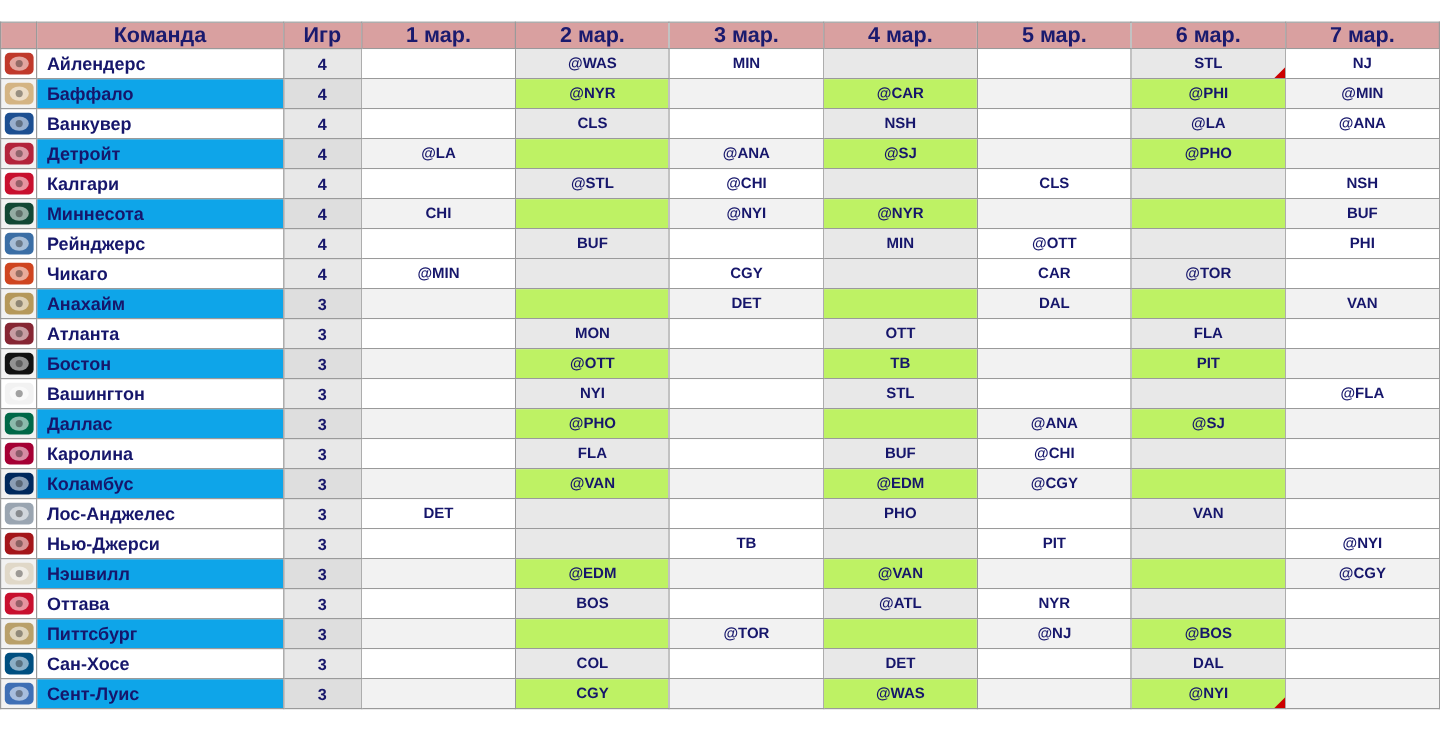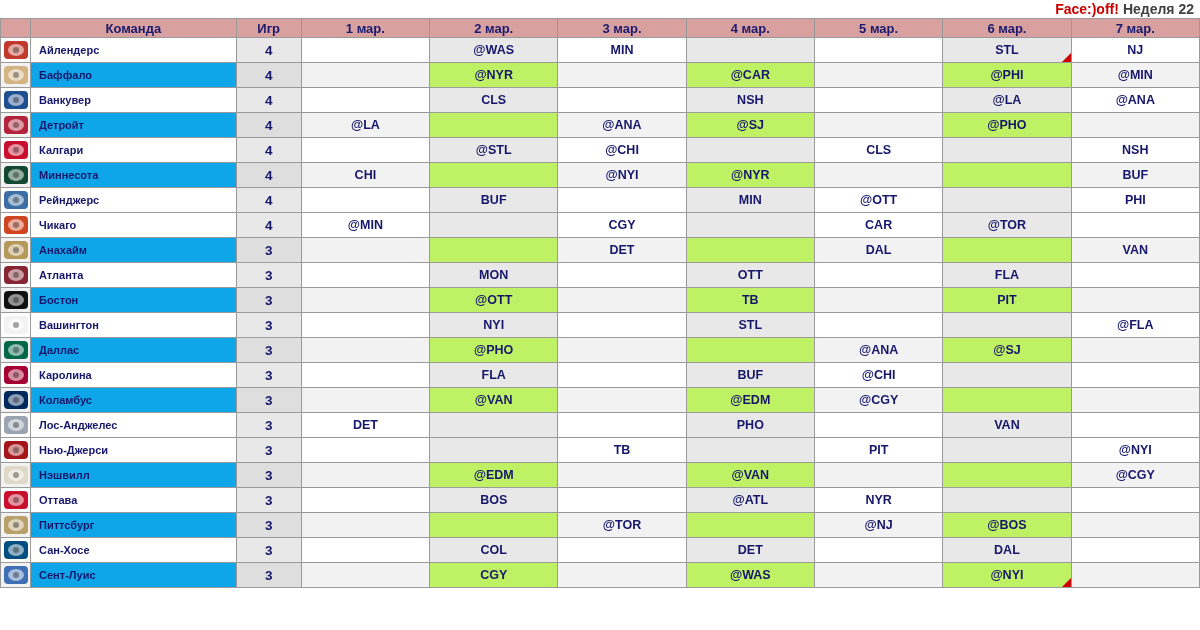--- a/index.html
+++ b/index.html
@@ -56,30 +56,30 @@
     height: 24px;
     text-align: center;
     vertical-align: middle;
     overflow: hidden;
     white-space: nowrap;
   }
   thead th {
     background: #d9a0a0;
     color: #1a1a6e;
     font-weight: bold;
-    font-size: 13px;
+    font-size: 18px;
     height: 18px;
   }
   thead th.h-logo { background: #d9a0a0; }
   td.team {
     text-align: left;
     padding-left: 8px;
     color: #16166b;
     font-weight: bold;
-    font-size: 11px;
+    font-size: 15px;
     background: #ffffff;
   }
   td.games {
     color: #16166b;
     font-weight: bold;
     font-size: 13.5px;
     background: #e8e8e8;
   }
   td.cell {
     color: #16166b;
@@ -138,24 +138,20 @@
     height: 6px;
     border-radius: 50%;
     background: rgba(0,0,0,0.35);
   }
 </style>
 </head>
 <body>
 
 <div id="page">
 
-  <div class="title-bar">
-    <span class="title-face">Face:)off!</span>
-    <span class="title-week">Неделя 22</span>
-  </div>
 
   <table>
     <colgroup>
       <col class="c-logo">
       <col class="c-team">
       <col class="c-games">
       <col class="c-day">
       <col class="c-day">
       <col class="c-day">
       <col class="c-day">

